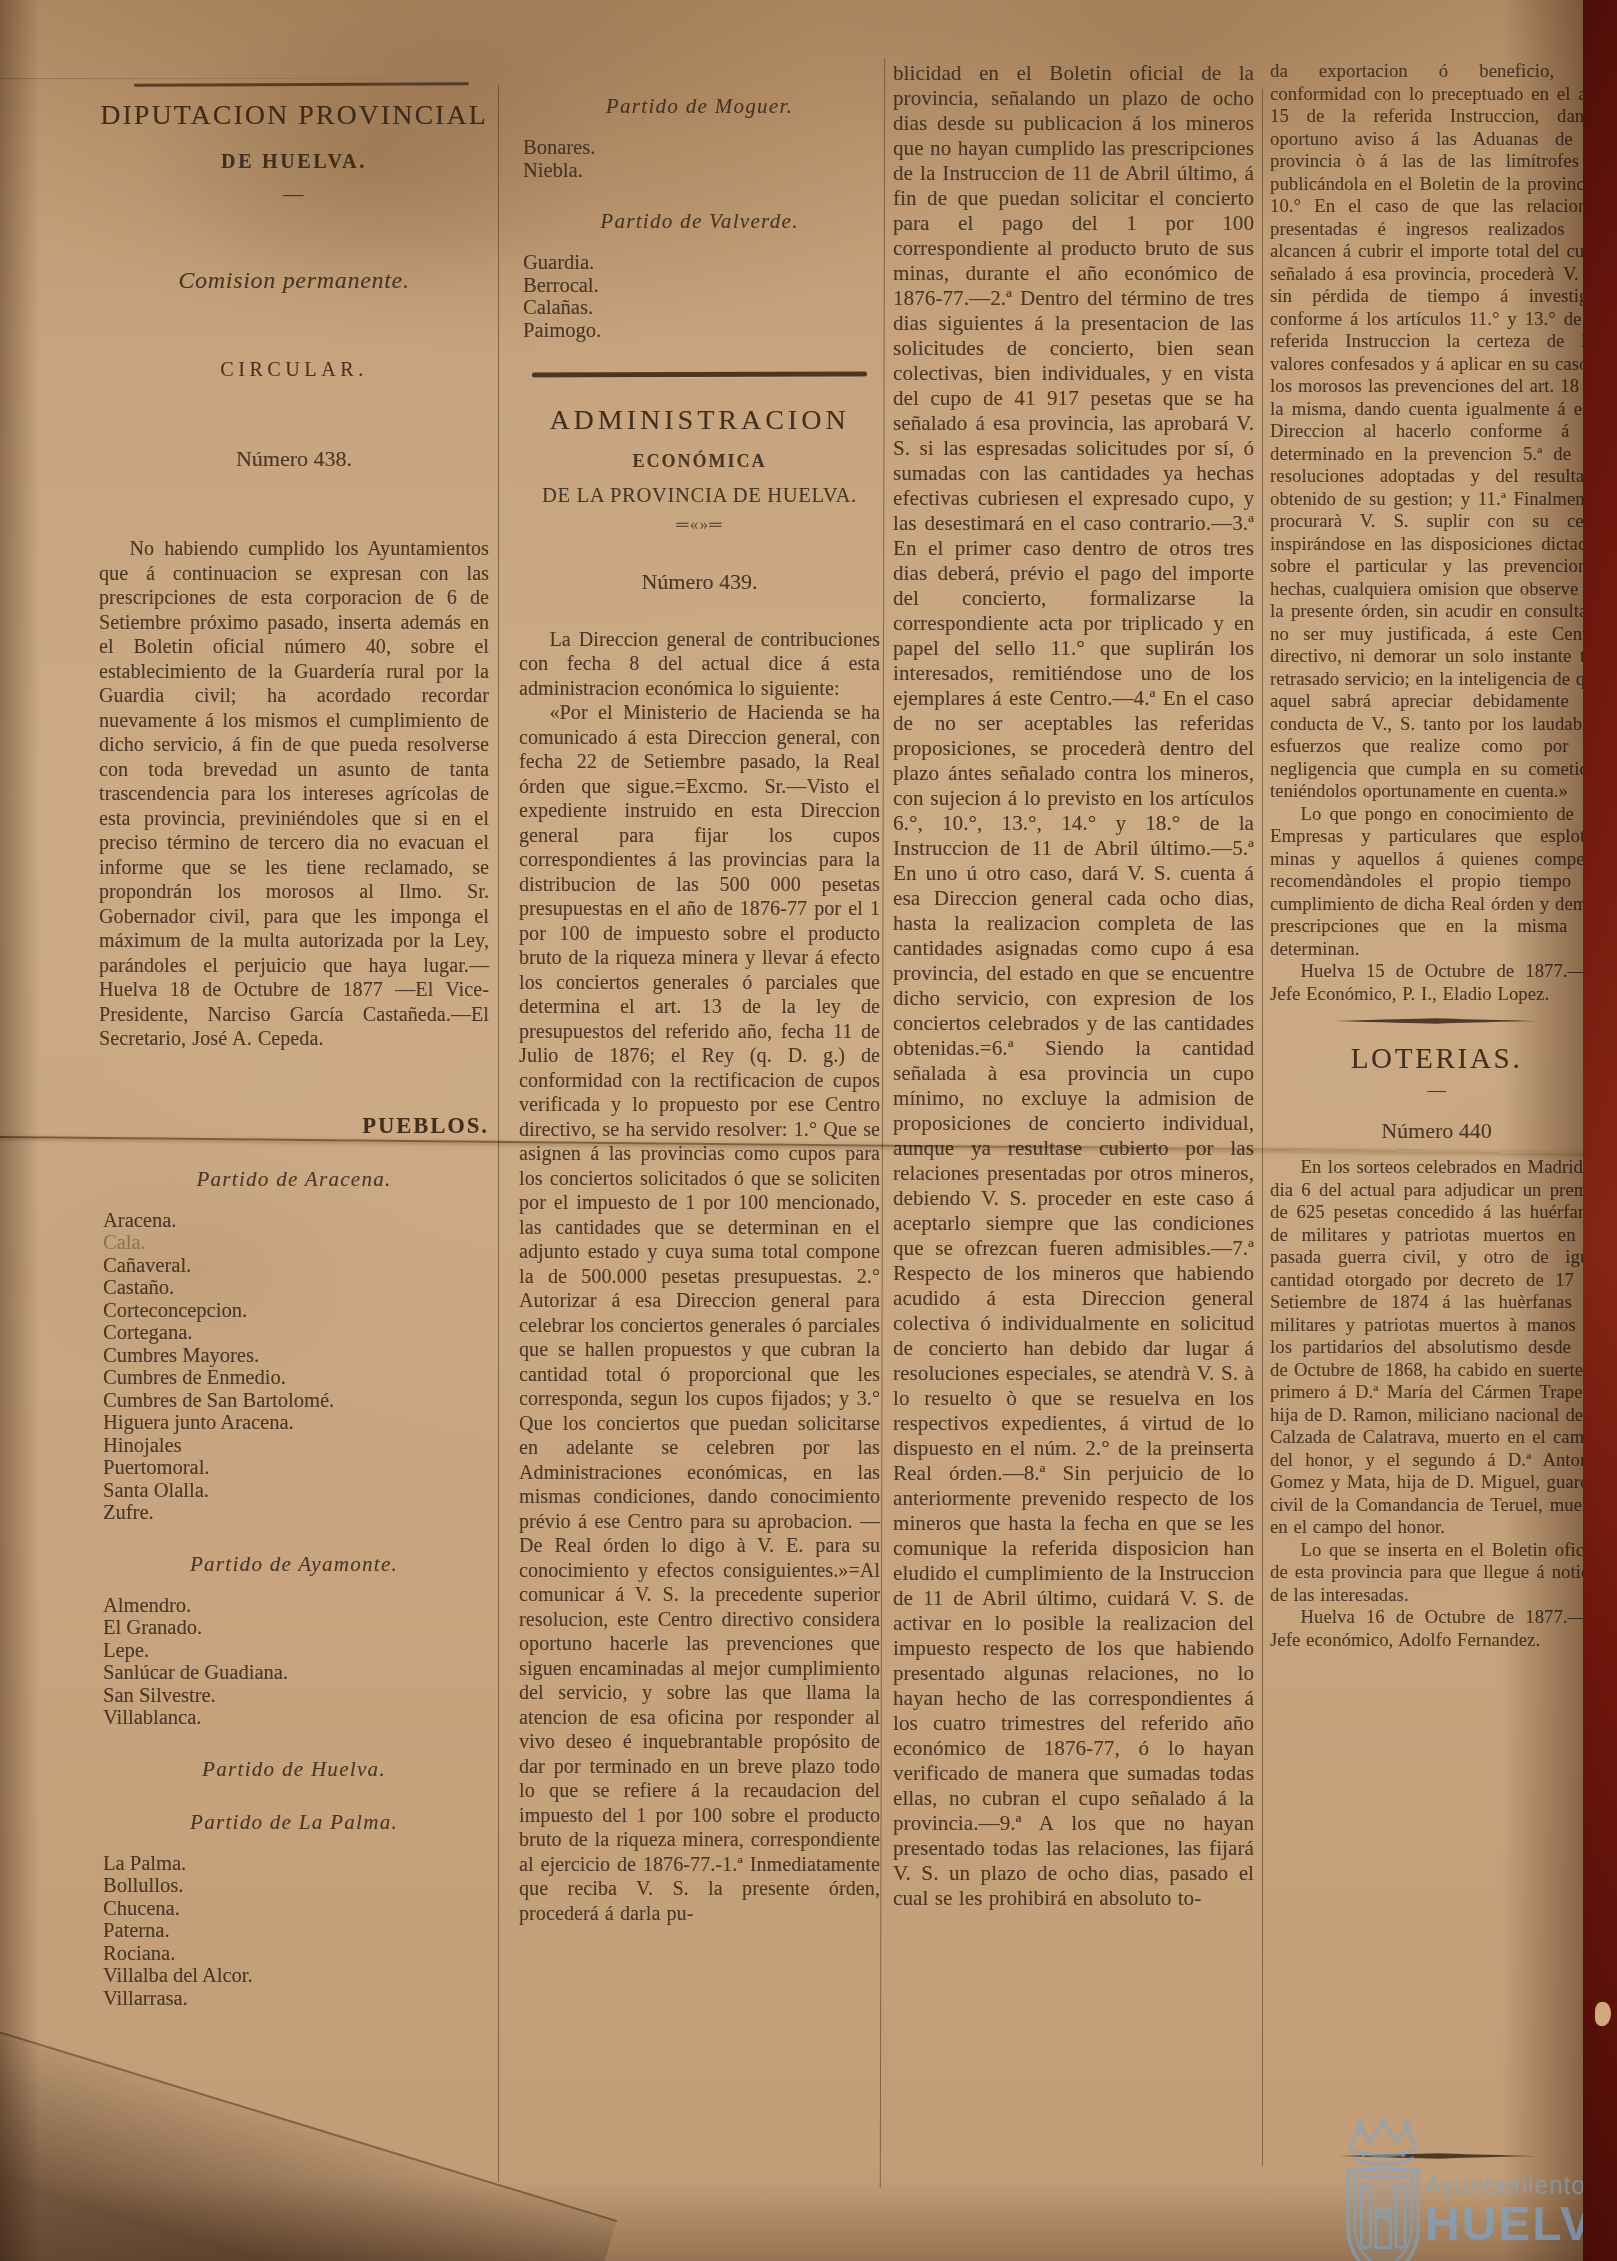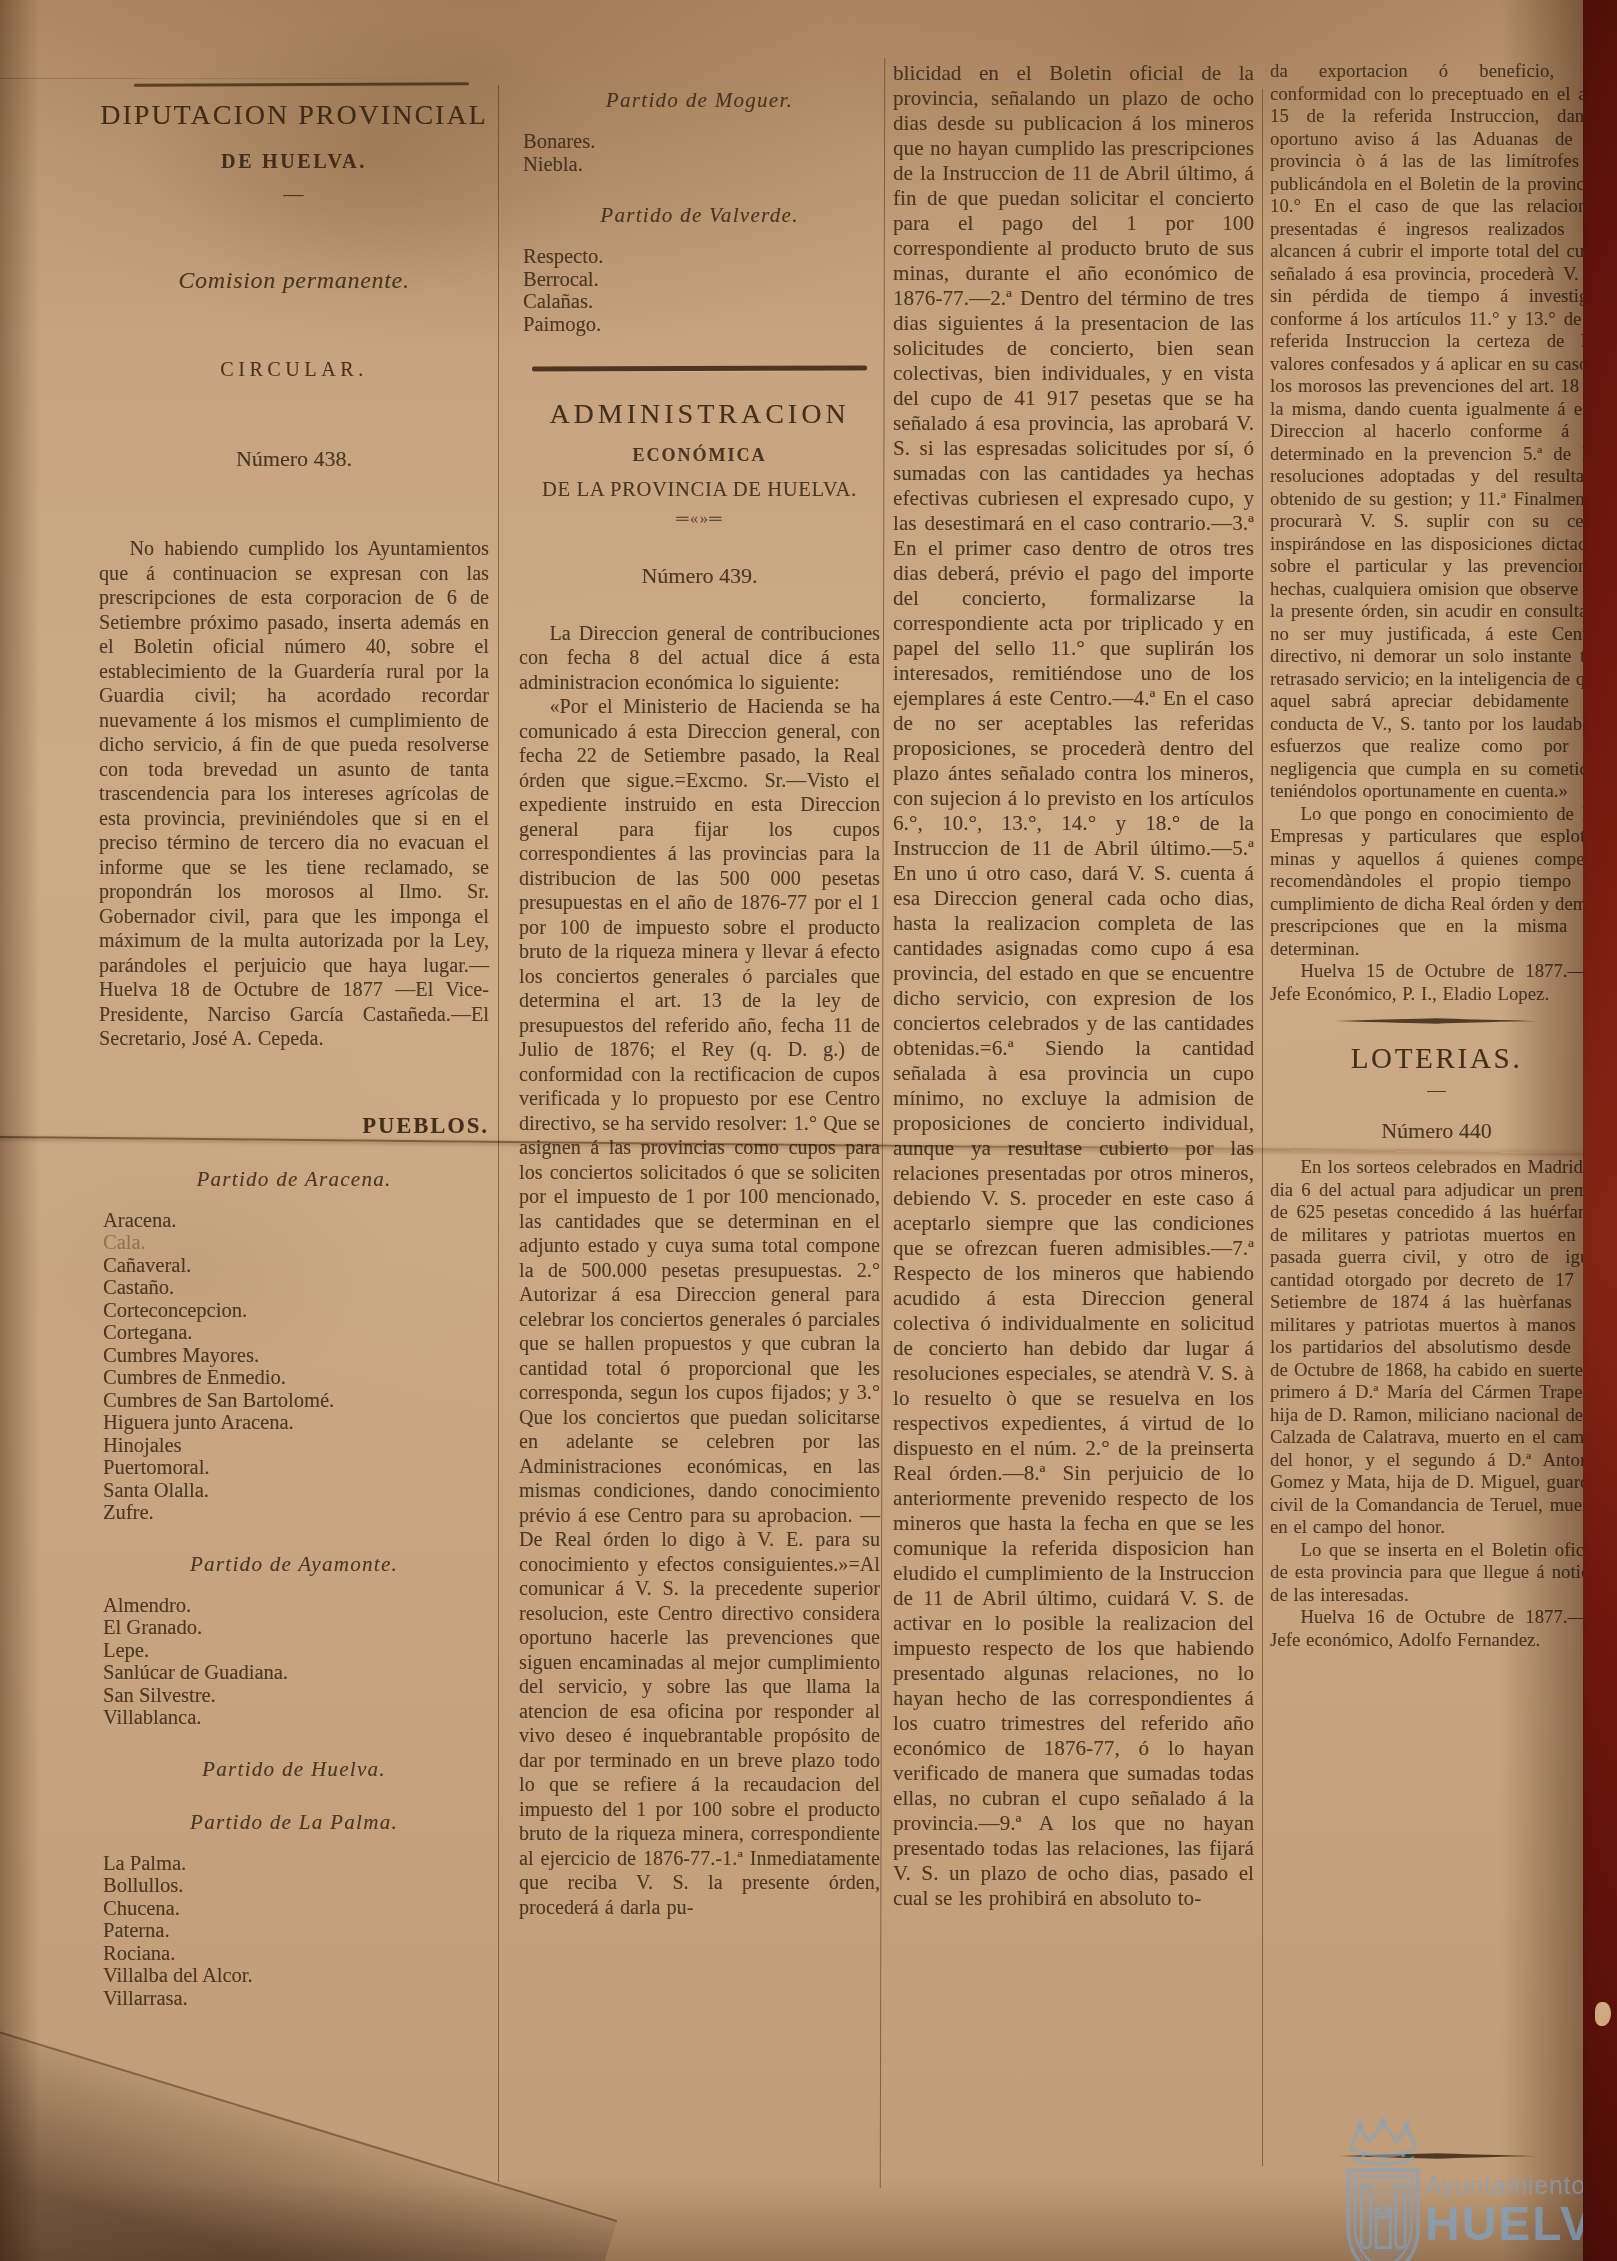--- a/index.html
+++ b/index.html
@@ -73,21 +73,21 @@
   .numero{font-size:22px;text-align:center;margin-top:65px;}
   .body-text{font-size:20px;line-height:24.5px;text-align:justify;letter-spacing:0.1px;word-spacing:1px;}
   .indent{text-indent:30.5px;}
   #col1 .body-text{margin-top:64px;}
   .pueblos-title{font-size:22.5px;font-weight:700;letter-spacing:2px;text-align:right;margin-top:62px;color:rgba(56,38,22,.9);}
   .partido-name{font-style:italic;font-size:21px;text-align:center;letter-spacing:1.3px;
     margin-top:28px;margin-bottom:17px;}
   .town-list{font-size:20.5px;line-height:22.5px;padding-left:4px;}
   .town{white-space:nowrap;}
   .obscured{opacity:.45;filter:blur(0.3px);}
-  #col2 .partido-name:first-child{margin-top:8px;}
+  #col2 .partido-name:first-child{margin-top:14px;}
   #col2 .thick-rule{width:335px;margin:30.5px auto 0;}
   .admin1{font-size:28px;letter-spacing:4px;text-align:center;margin-top:28px;color:rgba(56,38,22,.9);}
   .admin2{font-size:18px;font-weight:700;letter-spacing:2px;text-align:center;margin-top:14.6px;}
   .admin3{font-size:20.5px;letter-spacing:0.7px;text-align:center;margin-top:12px;}
   .ornament{font-size:17px;text-align:center;margin-top:8px;letter-spacing:1.3px;opacity:.8;}
   #col2 .numero{margin-top:34px;}
   #col2 .body-text{margin-top:32px;}
   #col2 .body-text + .body-text{margin-top:0;}
   #col3 .body-text{font-size:21px;line-height:25px;}
   #col4 .body-text{font-size:18.6px;line-height:22.5px;}
@@ -172,21 +172,21 @@
 
 <section id="col2" class="abs col ink">
   <div id="col2-partidos">
       <div class="partido-name">Partido de Moguer.</div>
       <div class="town-list">
         <div class="town">Bonares.</div>
         <div class="town">Niebla.</div>
       </div>
       <div class="partido-name">Partido de Valverde.</div>
       <div class="town-list">
-        <div class="town">Respecto.</div>
+        <div class="town">Guardia.</div>
         <div class="town">Berrocal.</div>
         <div class="town">Calañas.</div>
         <div class="town">Paimogo.</div>
       </div>
     </div>
   <div class="thick-rule"></div>
   <div class="admin1">ADMINISTRACION</div>
   <div class="admin2">ECONÓMICA</div>
   <div class="admin3">DE LA PROVINCIA DE HUELVA.</div>
   <div class="ornament">═«»═</div>

